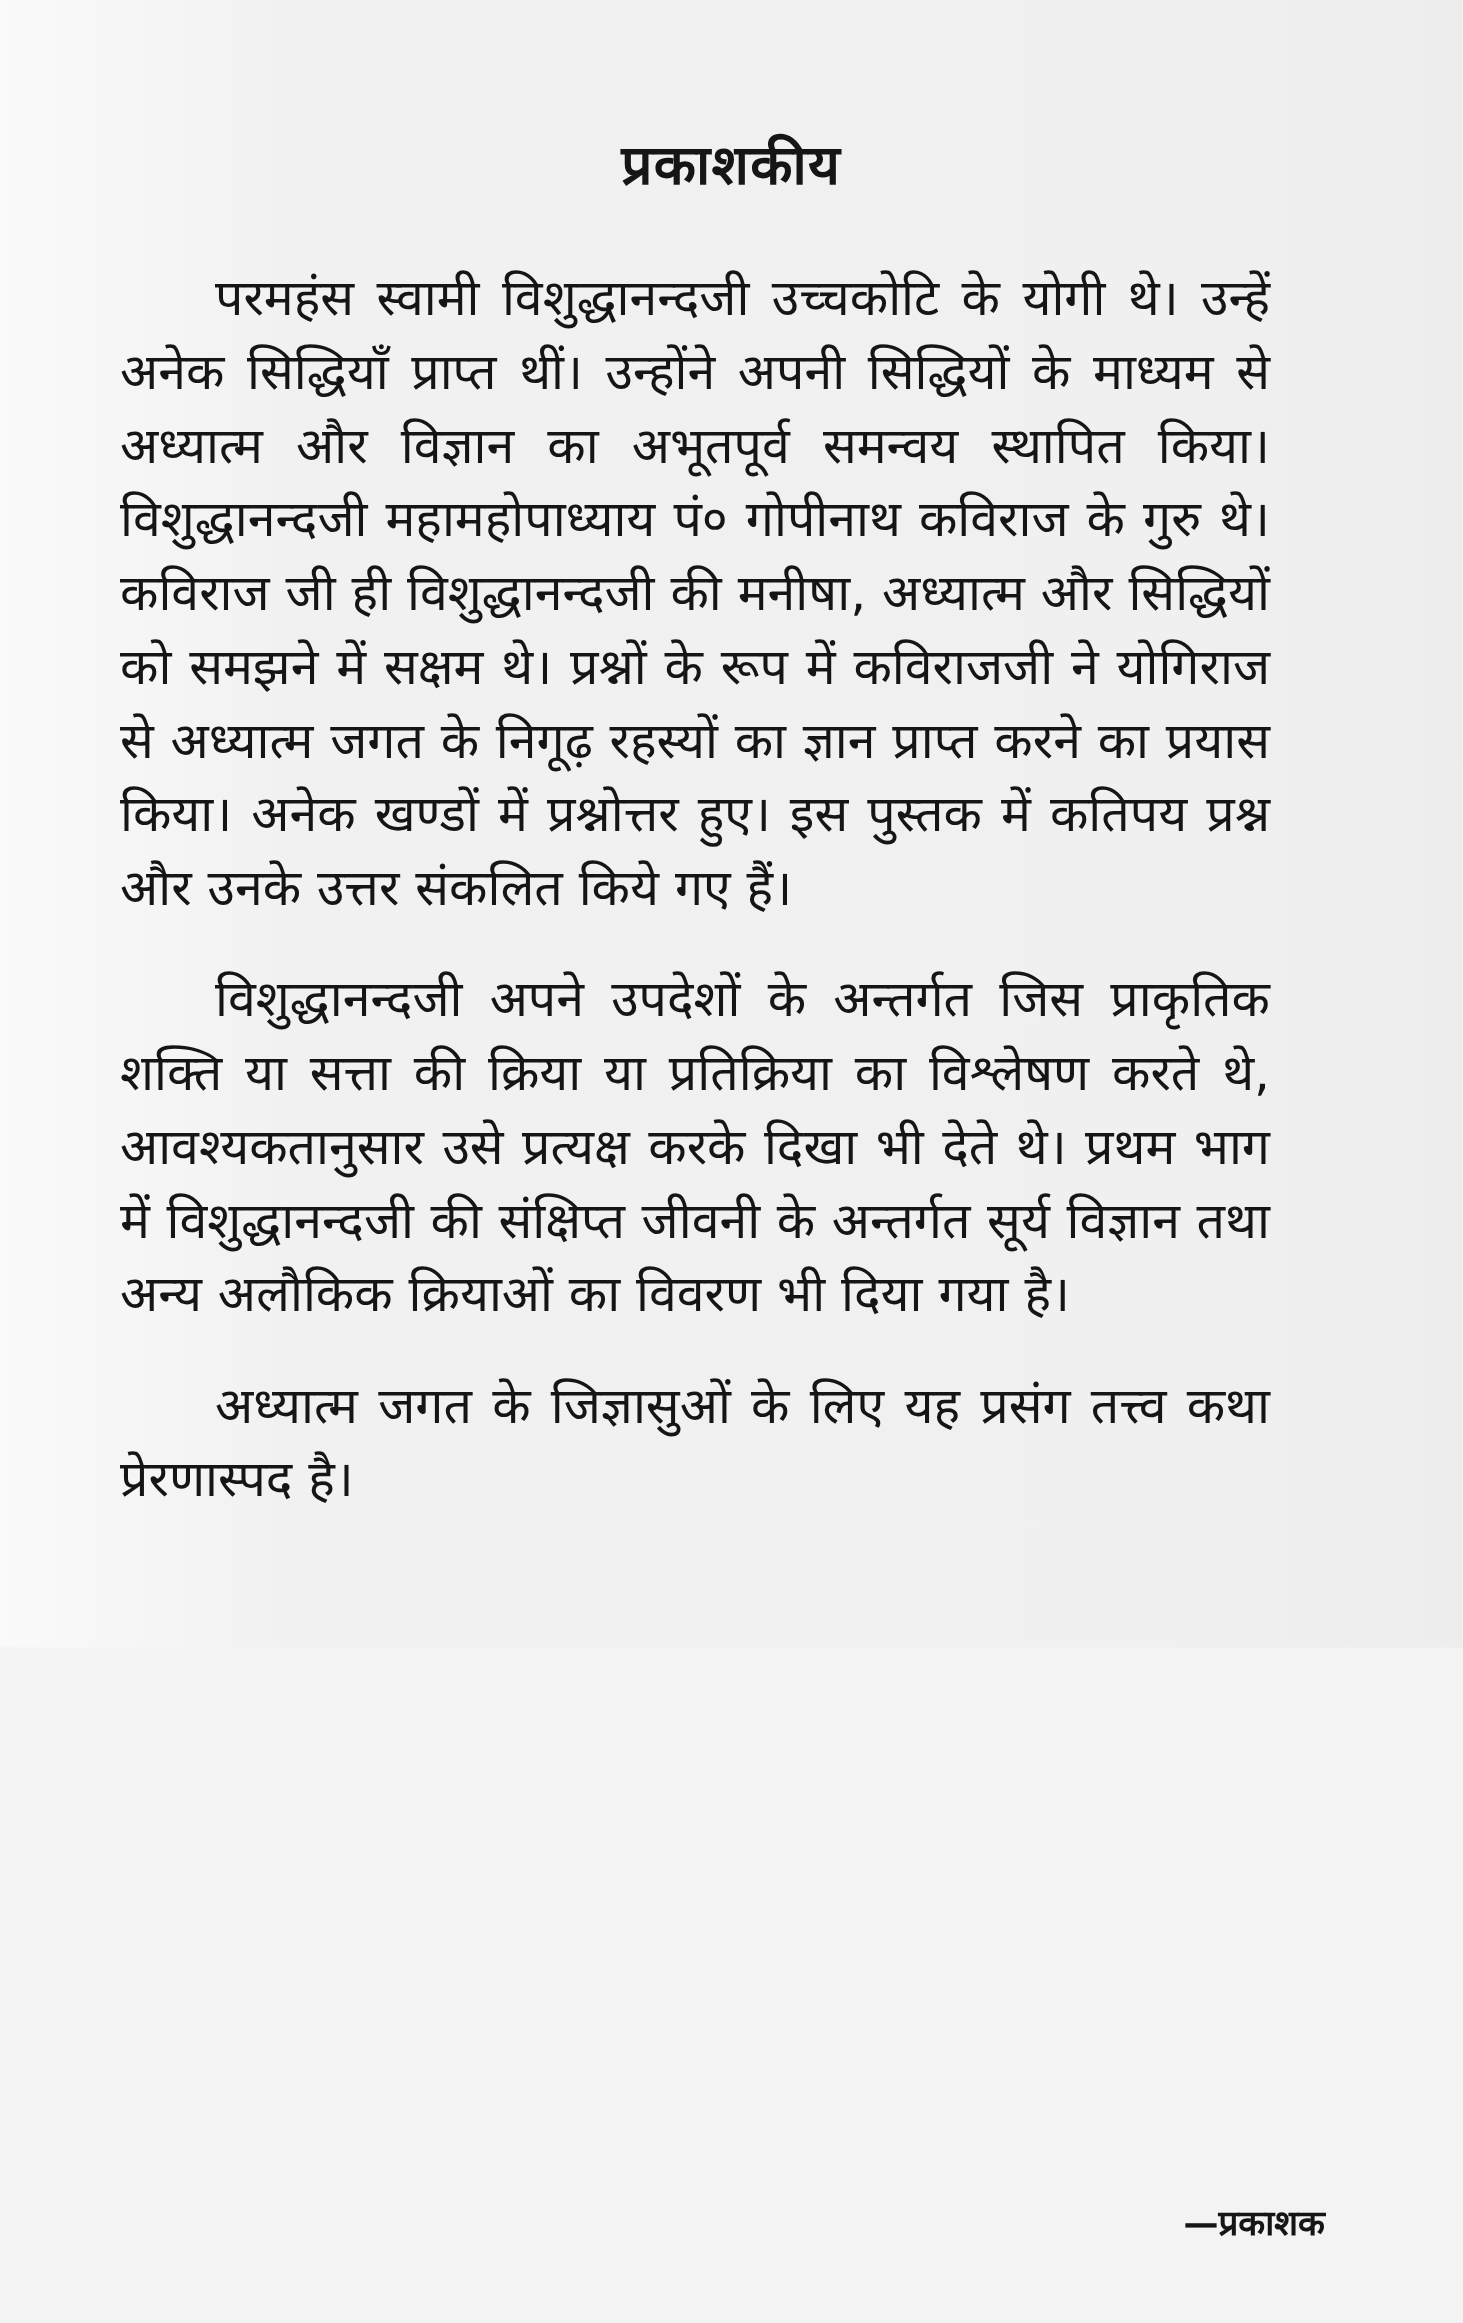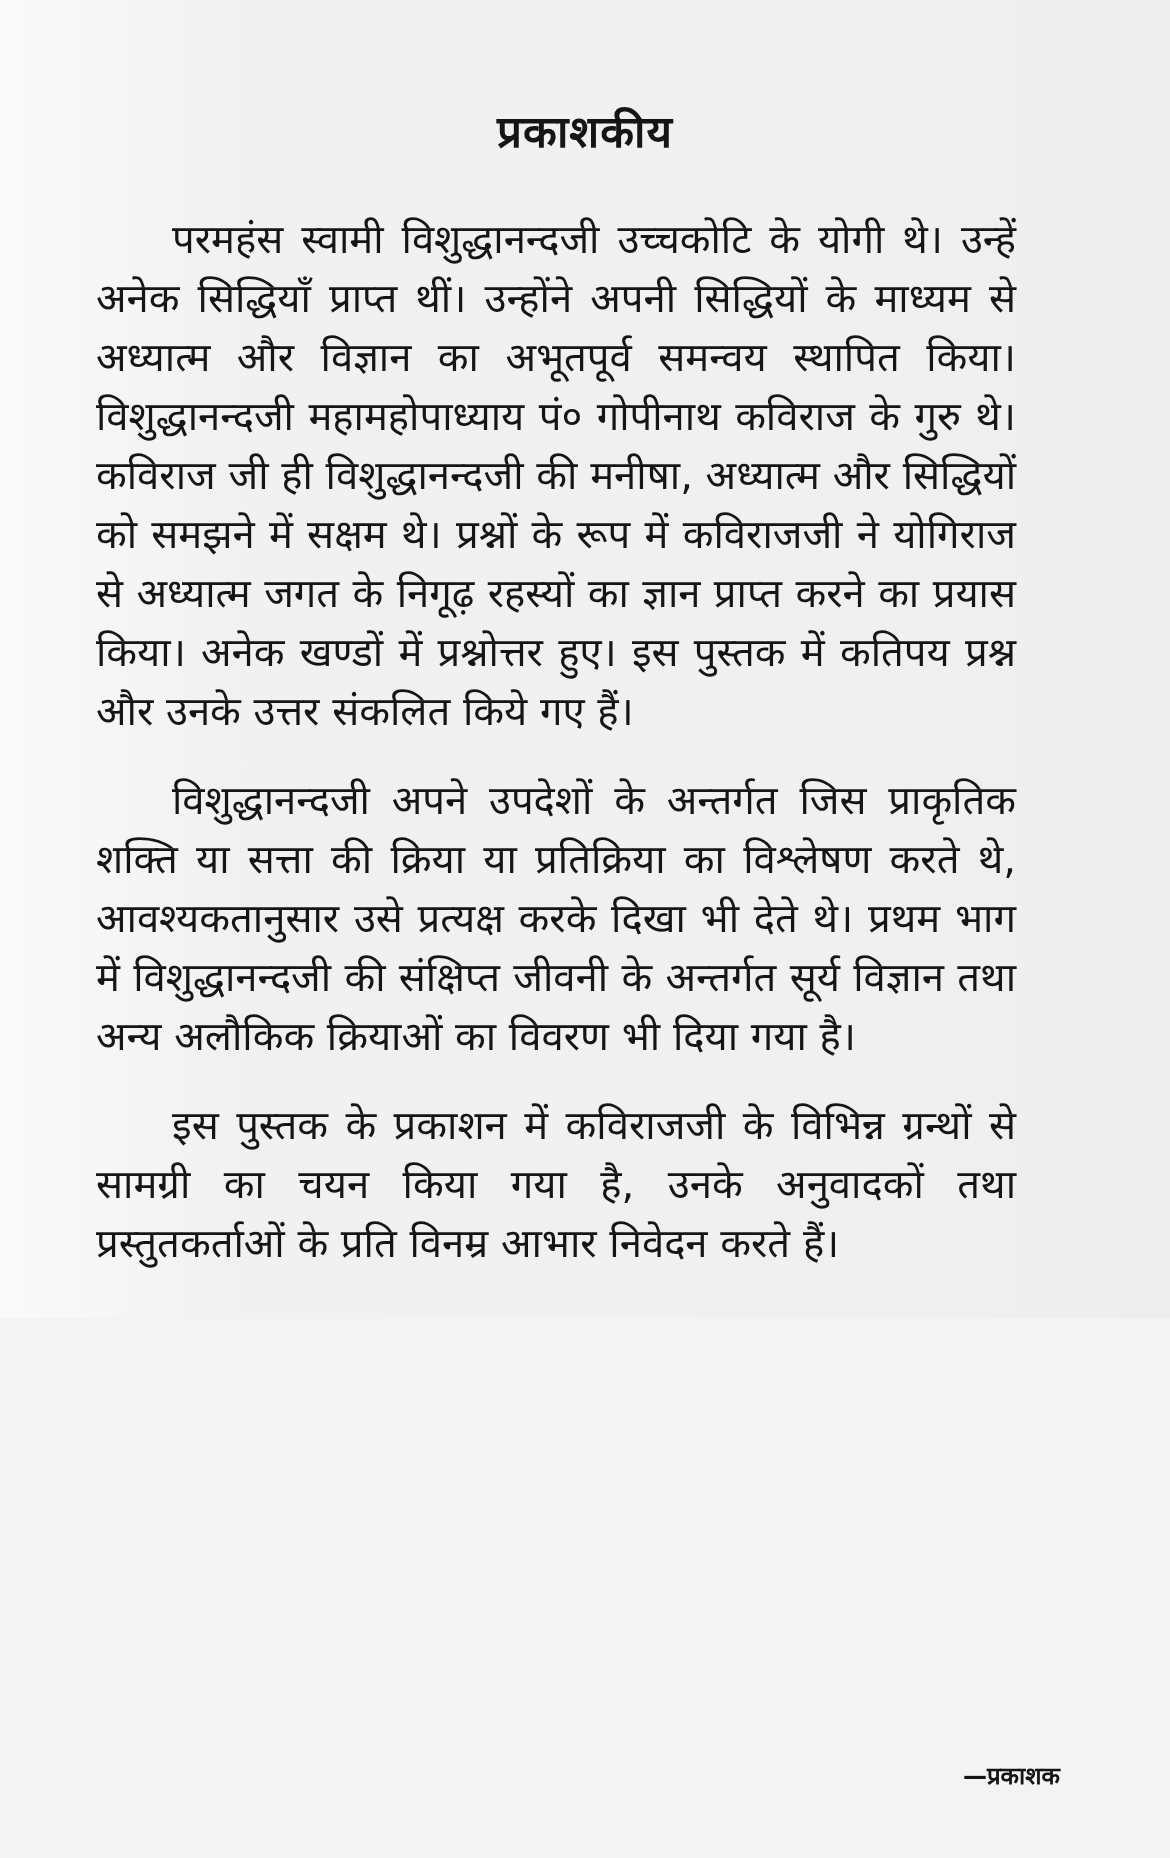--- a/index.html
+++ b/index.html
@@ -44,31 +44,31 @@
       text-align: justify;
       text-align-last: left;
       text-indent: 76px;
     }
     .para + .para { margin-top: 30px; }
     .para.tight + .para { margin-top: 26px; }
     .signature {
       position: absolute;
       right: 110px;
       top: 1758px;
-      font-size: 24px;
+      font-size: 28px;
       font-weight: bold;
       text-align: right;
     }
   </style>
 </head>
 <body>
 
 <div class="page">
   <h1 class="title">प्रकाशकीय</h1>
 
   <div class="body-text">
     <p class="para">परमहंस स्वामी विशुद्धानन्दजी उच्चकोटि के योगी थे। उन्हें अनेक सिद्धियाँ प्राप्त थीं। उन्होंने अपनी सिद्धियों के माध्यम से अध्यात्म और विज्ञान का अभूतपूर्व समन्वय स्थापित किया। विशुद्धानन्दजी महामहोपाध्याय पं० गोपीनाथ कविराज के गुरु थे। कविराज जी ही विशुद्धानन्दजी की मनीषा, अध्यात्म और सिद्धियों को समझने में सक्षम थे। प्रश्नों के रूप में कविराजजी ने योगिराज से अध्यात्म जगत के निगूढ़ रहस्यों का ज्ञान प्राप्त करने का प्रयास किया। अनेक खण्डों में प्रश्नोत्तर हुए। इस पुस्तक में कतिपय प्रश्न और उनके उत्तर संकलित किये गए हैं।</p>
     <p class="para">विशुद्धानन्दजी अपने उपदेशों के अन्तर्गत जिस प्राकृतिक शक्ति या सत्ता की क्रिया या प्रतिक्रिया का विश्लेषण करते थे, आवश्यकतानुसार उसे प्रत्यक्ष करके दिखा भी देते थे। प्रथम भाग में विशुद्धानन्दजी की संक्षिप्त जीवनी के अन्तर्गत सूर्य विज्ञान तथा अन्य अलौकिक क्रियाओं का विवरण भी दिया गया है।</p>
-    <p class="para">इस पुस्तक के प्रकाशन में कविराजजी के विभिन्न ग्रन्थों से सामग्री का चयन किया गया है, उनके अनुवादकों तथा प्रस्तुतकर्ताओं के प्रति विनम्र आभार निवेदन करते हैं।</p>
+    <p class="para tight">अध्यात्म जगत के जिज्ञासुओं के लिए यह प्रसंग तत्त्व कथा प्रेरणास्पद है।</p>
   </div>
 
   <div class="signature">—प्रकाशक</div>
 </div>
 
 </body></html>

